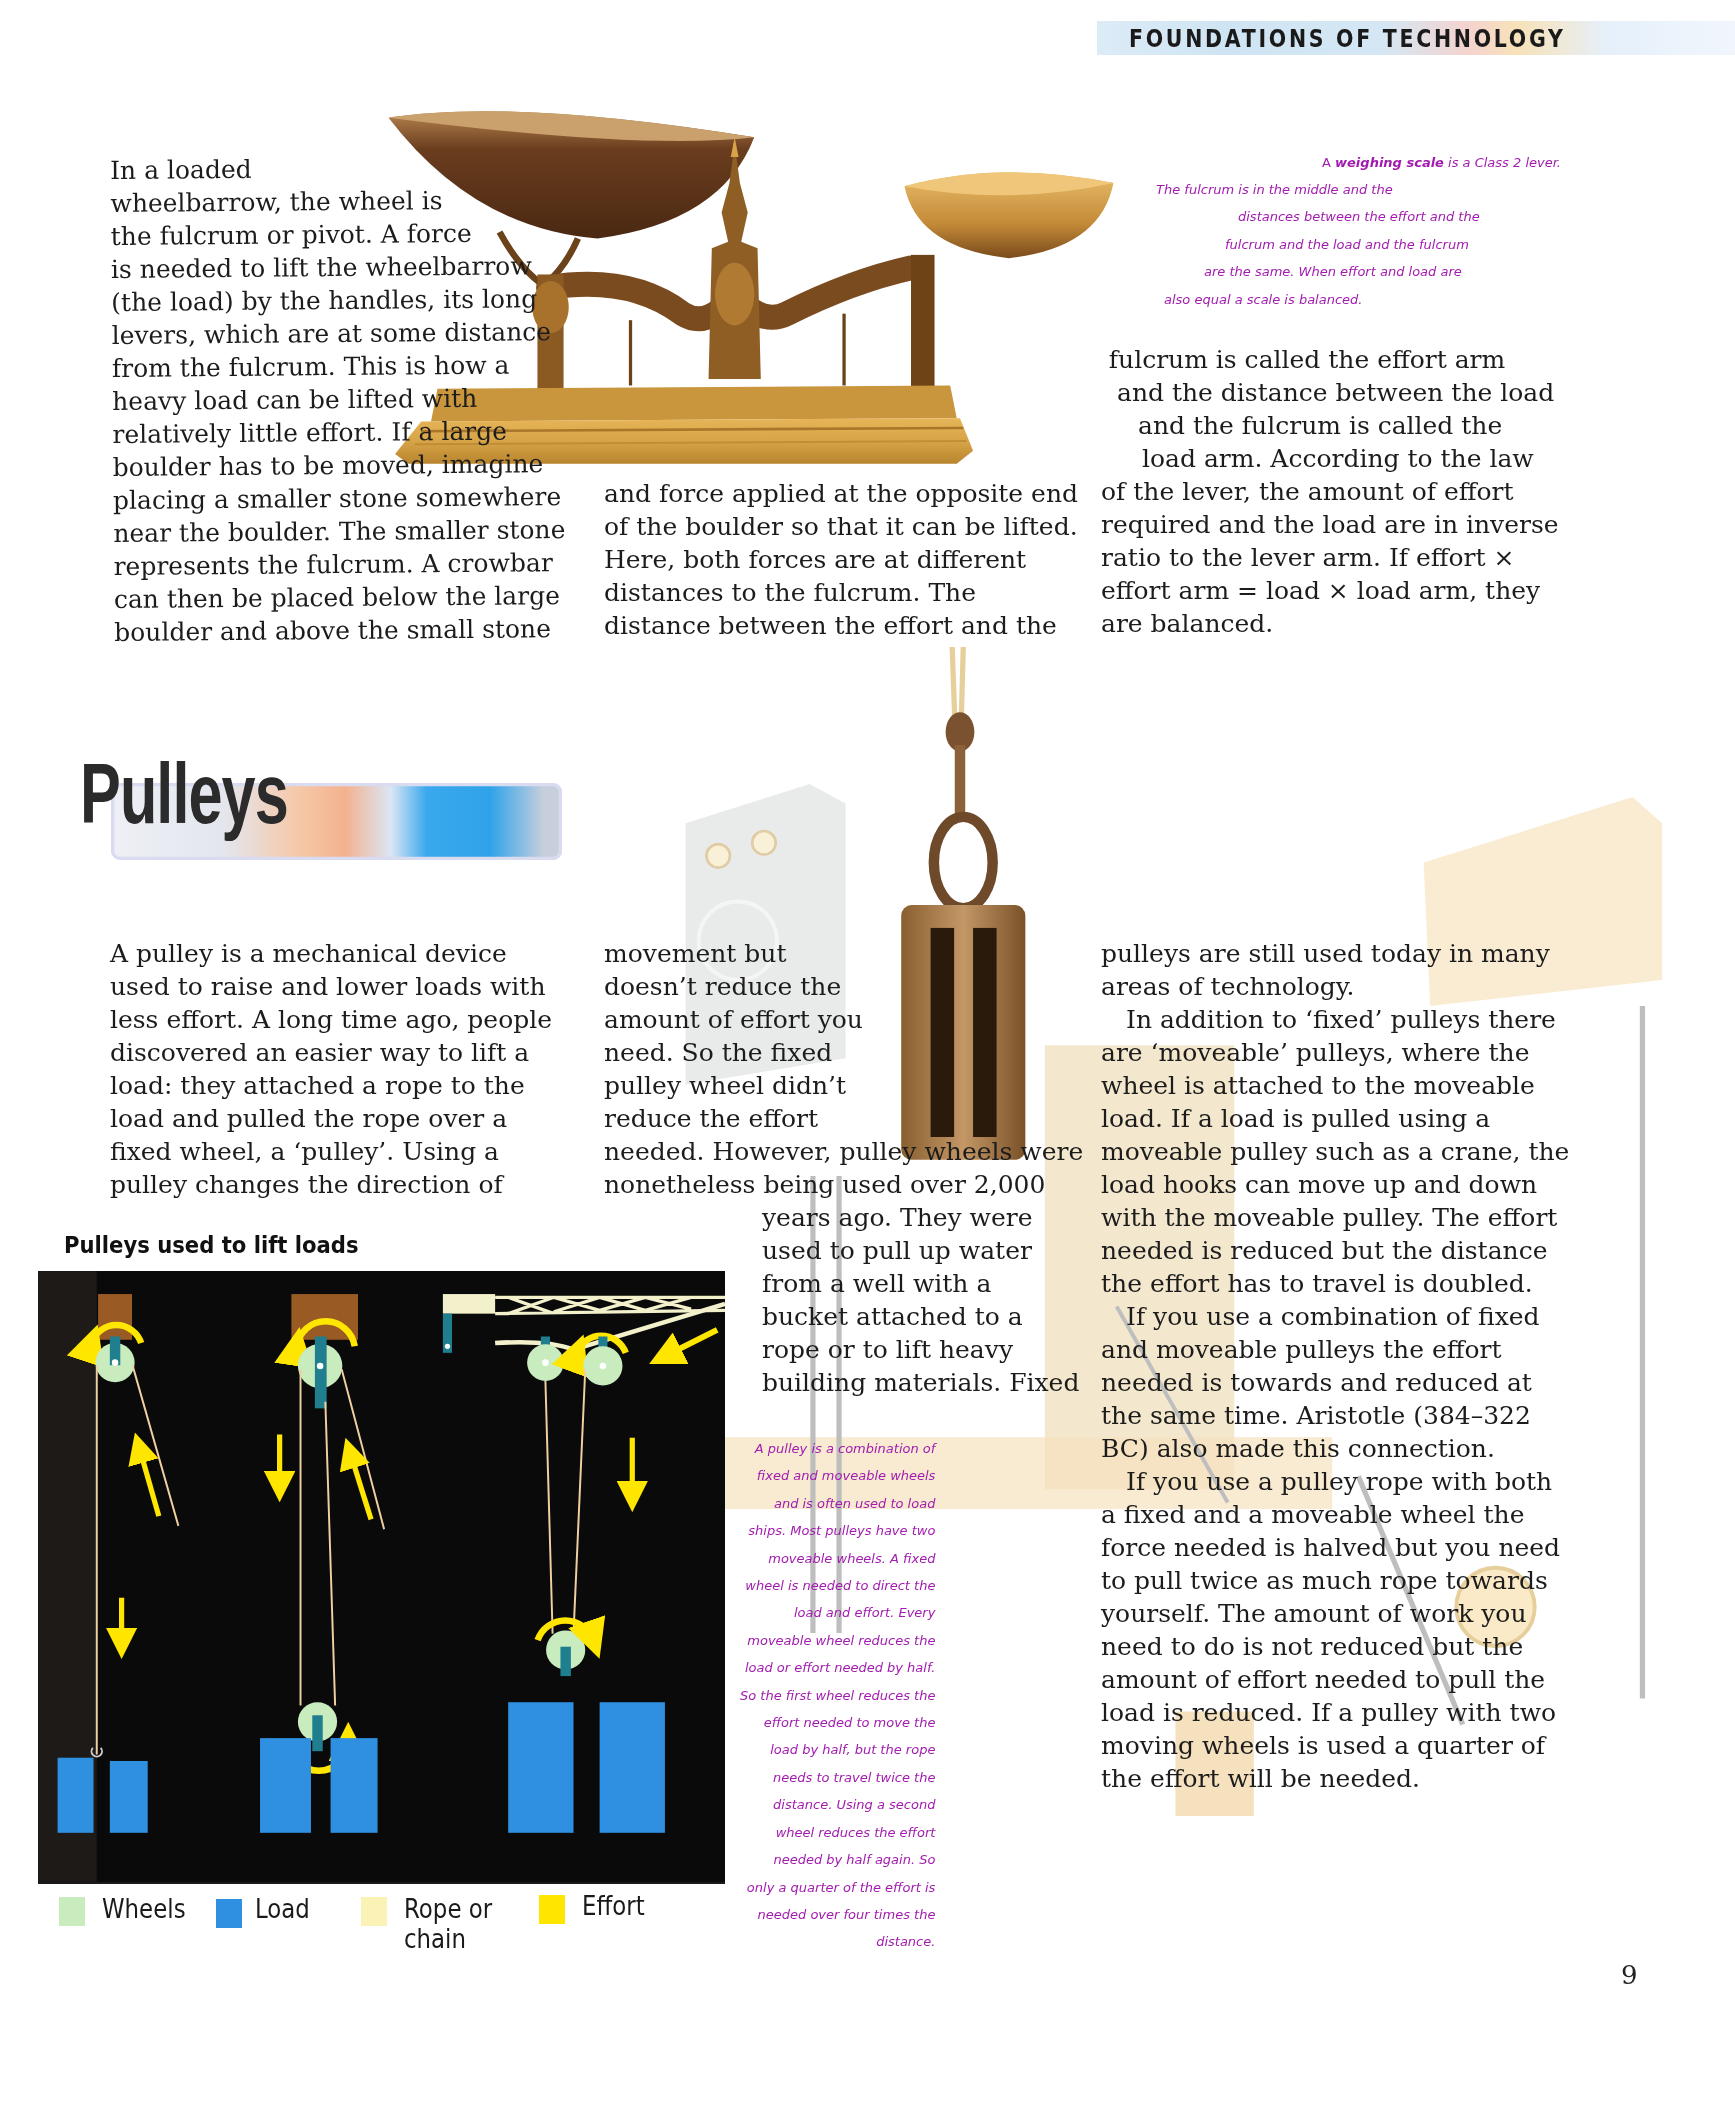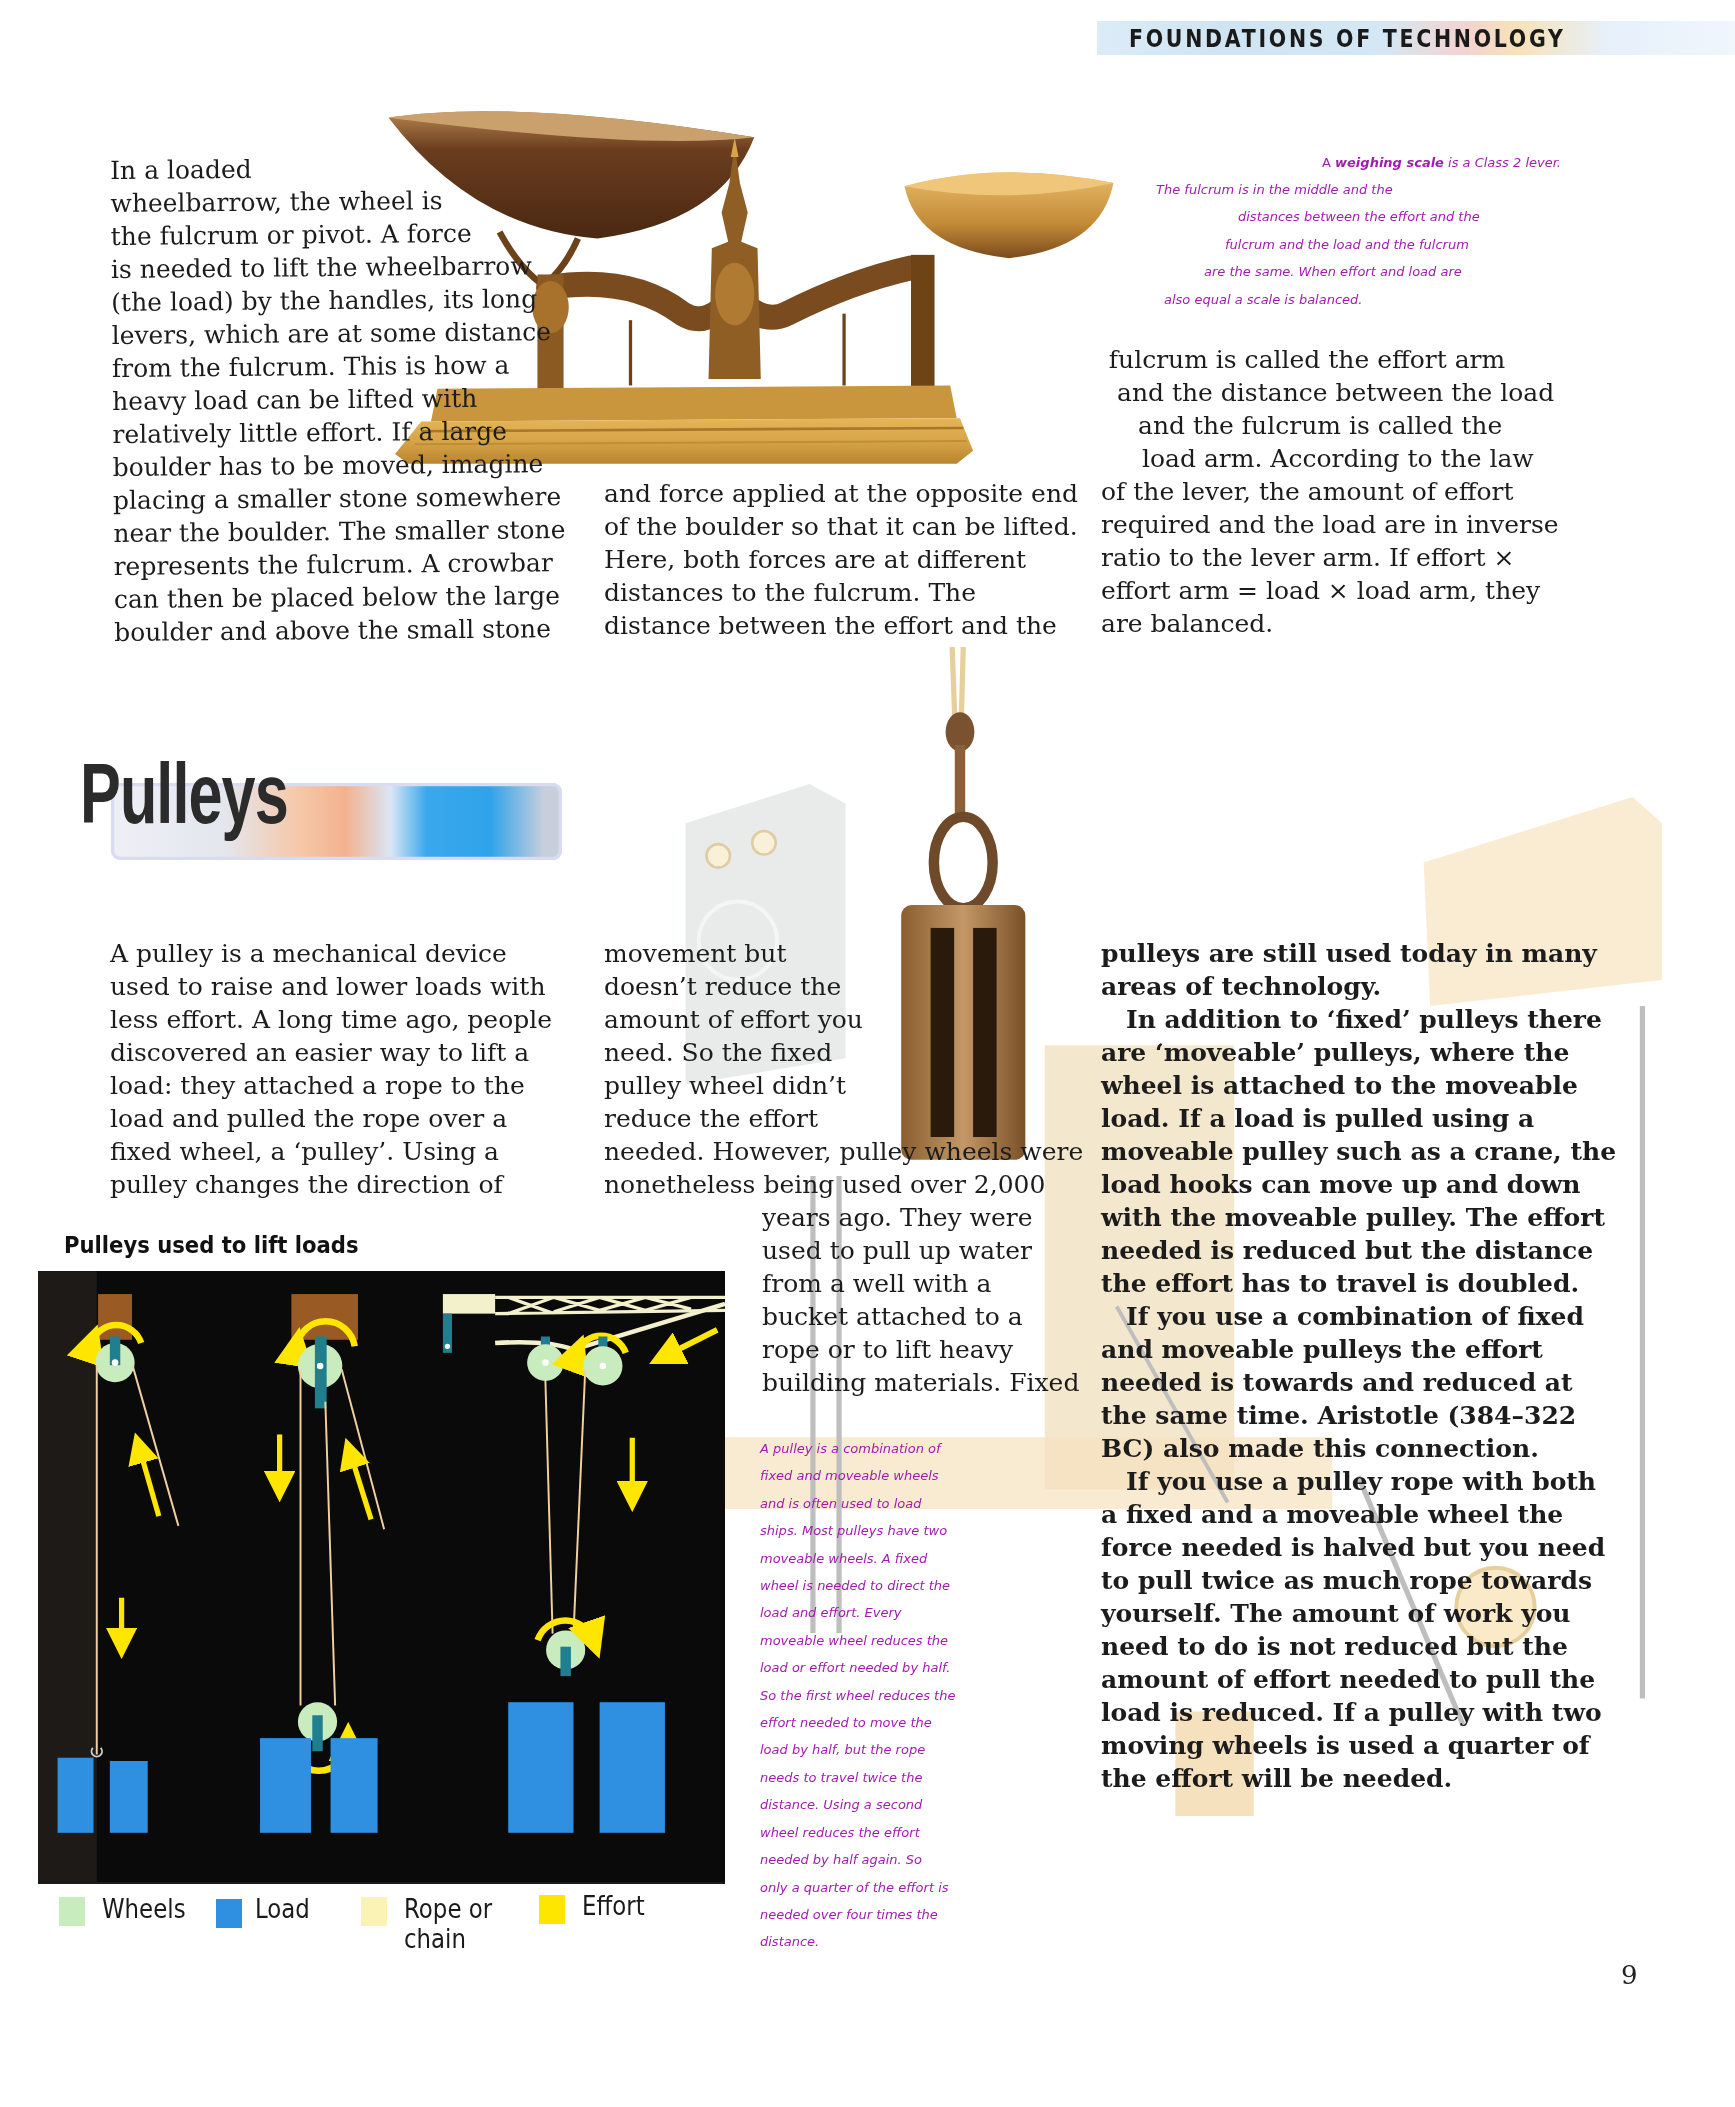--- a/index.html
+++ b/index.html
@@ -215,21 +215,21 @@
 </div>
 <div class="abs serif body-col" style="left:762px; top:1201px;">
   <div>years ago. They were</div>
   <div>used to pull up water</div>
   <div>from a well with a</div>
   <div>bucket attached to a</div>
   <div>rope or to lift heavy</div>
   <div>building materials. Fixed</div>
 </div>
 
-<div class="abs serif body-col" style="left:1101px; top:937px;font-weight:bold;">
+<div class="abs serif body-col" style="left:1101px; top:937px;">
   <div>pulleys are still used today in many</div>
   <div>areas of technology.</div>
   <div> In addition to ‘fixed’ pulleys there</div>
   <div>are ‘moveable’ pulleys, where the</div>
   <div>wheel is attached to the moveable</div>
   <div>load. If a load is pulled using a</div>
   <div>moveable pulley such as a crane, the</div>
   <div>load hooks can move up and down</div>
   <div>with the moveable pulley. The effort</div>
   <div>needed is reduced but the distance</div>
@@ -244,21 +244,21 @@
   <div>force needed is halved but you need</div>
   <div>to pull twice as much rope towards</div>
   <div>yourself. The amount of work you</div>
   <div>need to do is not reduced but the</div>
   <div>amount of effort needed to pull the</div>
   <div>load is reduced. If a pulley with two</div>
   <div>moving wheels is used a quarter of</div>
   <div>the effort will be needed.</div>
 </div>
 
-<div class="abs cap" style="left:760px; top:1435px;">
+<div class="abs cap" style="left:740px; top:1435px;text-align:right;">
   <div>A pulley is a combination of</div>
   <div>fixed and moveable wheels</div>
   <div>and is often used to load</div>
   <div>ships. Most pulleys have two</div>
   <div>moveable wheels. A fixed</div>
   <div>wheel is needed to direct the</div>
   <div>load and effort. Every</div>
   <div>moveable wheel reduces the</div>
   <div>load or effort needed by half.</div>
   <div>So the first wheel reduces the</div>

